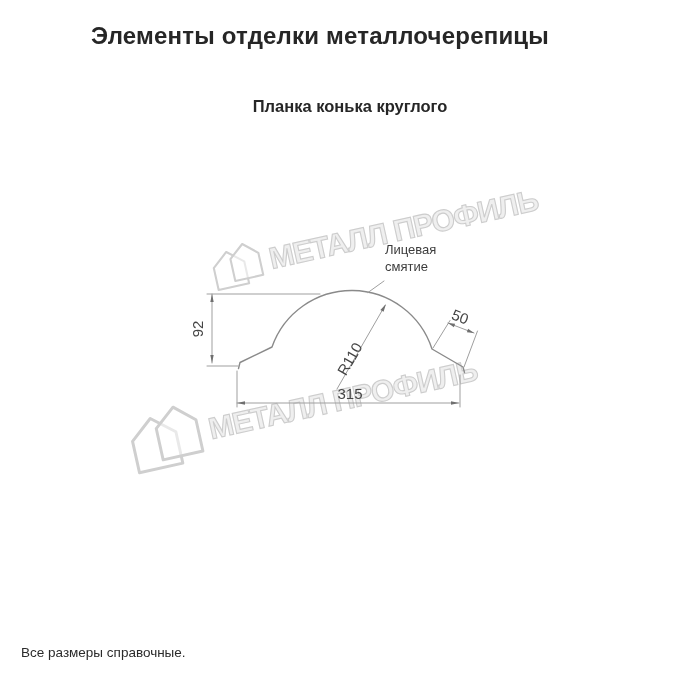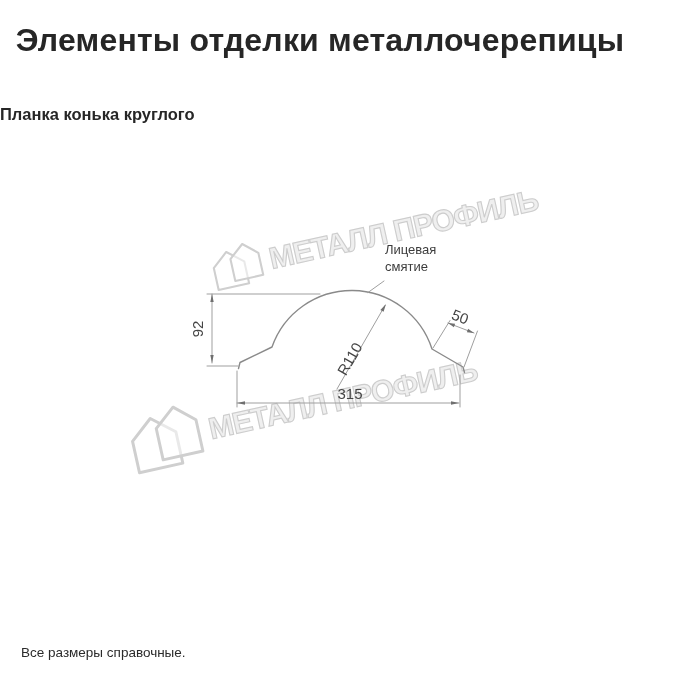--- a/index.html
+++ b/index.html
@@ -2,24 +2,24 @@
 <html><head>
 <meta charset="utf-8">
 <style>
   html,body { margin:0; padding:0; background:#ffffff; }
   .canvas {
     position:relative; width:700px; height:700px; background:#ffffff;
     overflow:hidden; font-family:"Liberation Sans", sans-serif;
   }
   .page-title {
     position:absolute; top:22px; left:0; width:640px; text-align:center;
-    font-size:32px; font-weight:bold; color:#262626; letter-spacing:.2px;
+    font-size:24px; font-weight:bold; color:#262626; letter-spacing:.2px;
   }
   .subtitle {
-    position:absolute; top:104px; left:0; width:700px; text-align:left;
+    position:absolute; top:96px; left:0; width:700px; text-align:center;
     font-size:16.5px; font-weight:bold; color:#262626; line-height:21px;
   }
   .face-label {
     position:absolute; left:385px; top:241px; font-size:13px;
     color:#3c3c3c; line-height:17px;
   }
   .footer-notes {
     position:absolute; left:21px; top:642px; font-size:13.5px;
     color:#2b2b2b; line-height:21px;
   }

